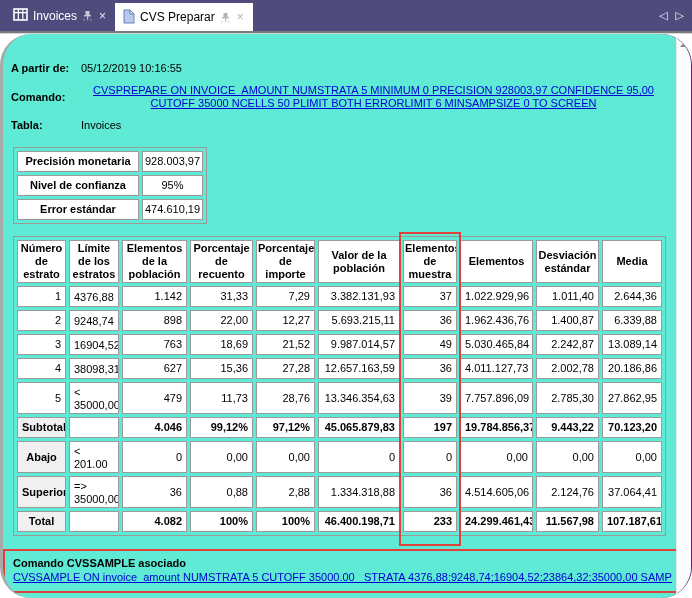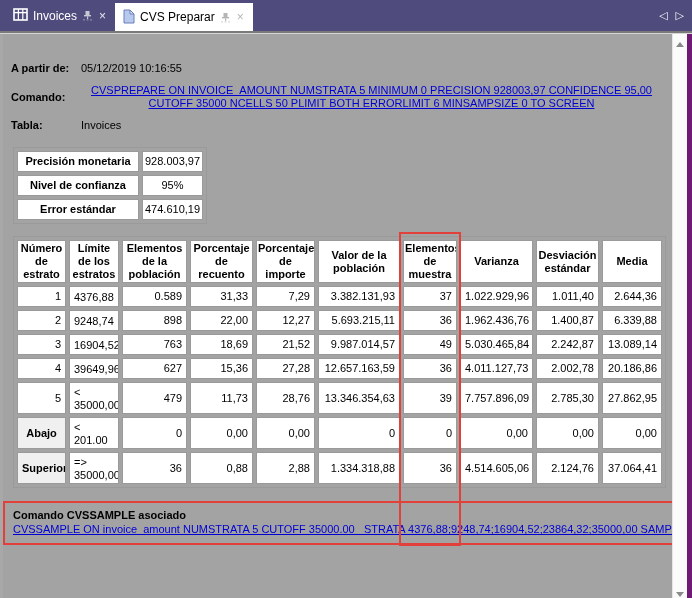--- a/index.html
+++ b/index.html
@@ -15,22 +15,22 @@
   .tab-label{font-size:12px;white-space:nowrap;}
   .tab .close{font-size:12px;line-height:10px;padding:0 1px;}
   .tab.inactive .close{color:#e8e8f2;}
   .tab.active .close{color:#b5b5b5;}
   .pin-icon svg{display:block;}
   #tab-nav{position:absolute;right:8px;top:0;height:31px;display:flex;align-items:center;gap:8px;
            color:#fff;font-family:"DejaVu Sans",sans-serif;font-size:11px;}
   #separator{position:absolute;left:0;top:31px;width:692px;height:2px;background:#7a7a7a;border-bottom:1px solid #d6d6d6;}
 
   
-  #content{position:absolute;left:0;top:34px;right:0;bottom:0;background:#a3a3a3;
-           border-left:3px solid #a8a8a8;border-right:5px solid #701a75;overflow:hidden;}
+  #content{position:absolute;left:0;top:34px;right:0;bottom:0;background:#5eead4;
+           border-left:3px solid #a8a8a8;border-right:1px solid #701a75;overflow:hidden;border-radius:31px;}
   #inner{position:absolute;left:0;top:0;right:15px;bottom:0;overflow:hidden;}
 
   .info-grid{display:grid;grid-template-columns:60px 1fr;column-gap:10px;row-gap:9px;
              padding:28px 10px 0 8px;align-items:center;}
   .info-label{font-weight:bold;line-height:13px;}
   .info-value{line-height:13px;}
   a.cmd{color:#0000d4;text-decoration:underline;text-align:center;}
   #comando-link{display:inline-block;max-width:586px;line-height:13px;}
 
   
@@ -173,30 +173,30 @@
           </colgroup>
         <thead>
             <tr id="main-head">
               <th>Número de estrato</th>
               <th>Límite de los estratos</th>
               <th>Elementos de la población</th>
               <th>Porcentaje de recuento</th>
               <th>Porcentaje de importe</th>
               <th>Valor de la población</th>
               <th>Elementos de muestra</th>
-              <th>Varianza</th>
+              <th>Elementos</th>
               <th>Desviación estándar</th>
               <th>Media</th>
             </tr>
           </thead>
         <tbody id="main-body">
             <tr>
               <td class="num">1</td>
               <td class="limit">4376,88</td>
-              <td class="num">0.589</td>
+              <td class="num">1.142</td>
               <td class="num">31,33</td>
               <td class="num">7,29</td>
               <td class="num">3.382.131,93</td>
               <td class="num">37</td>
               <td class="num">1.022.929,96</td>
               <td class="num">1.011,40</td>
               <td class="num">2.644,36</td>
             </tr>
             <tr>
               <td class="num">2</td>
@@ -217,21 +217,21 @@
               <td class="num">18,69</td>
               <td class="num">21,52</td>
               <td class="num">9.987.014,57</td>
               <td class="num">49</td>
               <td class="num">5.030.465,84</td>
               <td class="num">2.242,87</td>
               <td class="num">13.089,14</td>
             </tr>
             <tr>
               <td class="num">4</td>
-              <td class="limit">39649,96</td>
+              <td class="limit">38098,31</td>
               <td class="num">627</td>
               <td class="num">15,36</td>
               <td class="num">27,28</td>
               <td class="num">12.657.163,59</td>
               <td class="num">36</td>
               <td class="num">4.011.127,73</td>
               <td class="num">2.002,78</td>
               <td class="num">20.186,86</td>
             </tr>
             <tr>
@@ -239,20 +239,32 @@
               <td class="limit">&lt; 35000,00</td>
               <td class="num">479</td>
               <td class="num">11,73</td>
               <td class="num">28,76</td>
               <td class="num">13.346.354,63</td>
               <td class="num">39</td>
               <td class="num">7.757.896,09</td>
               <td class="num">2.785,30</td>
               <td class="num">27.862,95</td>
             </tr>
+            <tr class="bold">
+              <td class="rowlabel">Subtotal</td>
+              <td class="limit"></td>
+              <td class="num">4.046</td>
+              <td class="num">99,12%</td>
+              <td class="num">97,12%</td>
+              <td class="num">45.065.879,83</td>
+              <td class="num">197</td>
+              <td class="num">19.784.856,37</td>
+              <td class="num">9.443,22</td>
+              <td class="num">70.123,20</td>
+            </tr>
             <tr>
               <td class="rowlabel">Abajo</td>
               <td class="limit">&lt; 201.00</td>
               <td class="num">0</td>
               <td class="num">0,00</td>
               <td class="num">0,00</td>
               <td class="num">0</td>
               <td class="num">0</td>
               <td class="num">0,00</td>
               <td class="num">0,00</td>
@@ -263,20 +275,32 @@
               <td class="limit">=&gt; 35000,00</td>
               <td class="num">36</td>
               <td class="num">0,88</td>
               <td class="num">2,88</td>
               <td class="num">1.334.318,88</td>
               <td class="num">36</td>
               <td class="num">4.514.605,06</td>
               <td class="num">2.124,76</td>
               <td class="num">37.064,41</td>
             </tr>
+            <tr class="bold">
+              <td class="rowlabel">Total</td>
+              <td class="limit"></td>
+              <td class="num">4.082</td>
+              <td class="num">100%</td>
+              <td class="num">100%</td>
+              <td class="num">46.400.198,71</td>
+              <td class="num">233</td>
+              <td class="num">24.299.461,43</td>
+              <td class="num">11.567,98</td>
+              <td class="num">107.187,61</td>
+            </tr>
           </tbody>
       </table>
 
       <div id="col-highlight" style="left: 396px; top: 198px; width: 58px; height: 310px;"></div>
 
       <div id="footer-box">
         <div id="footer-title">Comando CVSSAMPLE asociado</div>
         <a href="#" class="cmd" id="footer-cmd">CVSSAMPLE ON invoice_amount NUMSTRATA 5 CUTOFF 35000.00 _STRATA 4376,88;9248,74;16904,52;23864,32;35000,00 SAMPLESIZE</a>
       </div>
 

